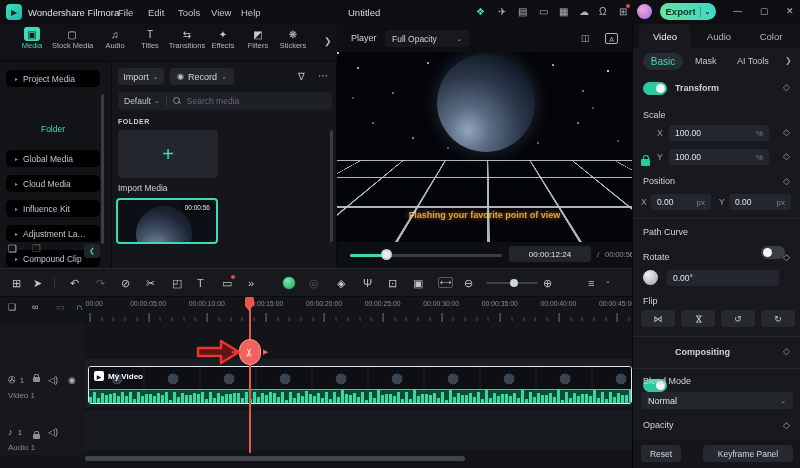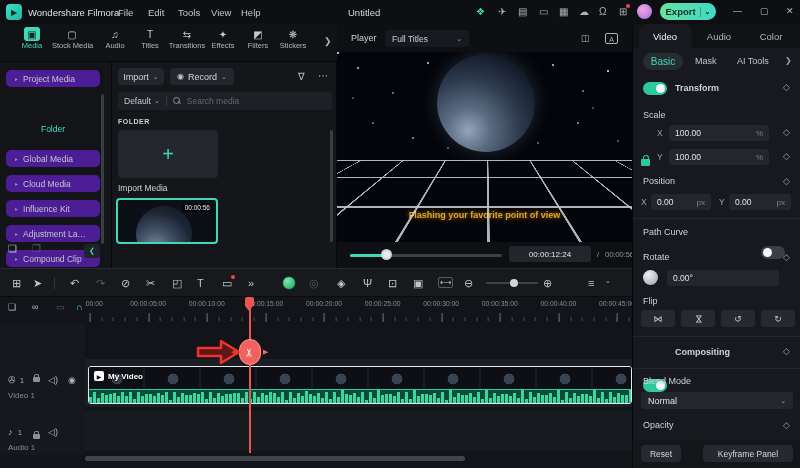--- a/index.html
+++ b/index.html
@@ -32,21 +32,21 @@
   #leftpanel { left:0; top:24px; width:337px; height:244px; background:#14161a; border-right:1px solid #07080a; }
   #tabstrip { left:0; top:0; width:337px; height:38px; background:#101216; border-bottom:1px solid #07080a; }
   .tab { top:3px; width:40px; text-align:center; }
   .tab .tico { display:inline-flex; align-items:center; justify-content:center; width:16px; height:14px;
           font-size:10px; color:#c6cad0; }
   .tab .tlabel { display:block; font-size:7.5px; color:#b2b6bc; margin-top:0; white-space:nowrap; }
   .tab.active .tico { background:#3fd9b6; color:#0e241e; border-radius:3px; }
   .tab.active .tlabel { color:#3fd9b6; }
   #tabs-more { left:324px; top:12px; color:#aeb3ba; font-size:9px; }
   #sidebar { left:0; top:38px; width:112px; height:206px; background:#121418; border-right:1px solid #07080a; }
-  .side-pill { left:6px; width:94px; height:17px; background:#4c1d95; border-radius:5px;
+  .side-pill { left:6px; width:94px; height:17px; background:#000000; border-radius:5px;
           display:flex; align-items:center; gap:5px; padding-left:9px; }
   .side-pill .arr { font-size:6px; color:#8a8f96; }
   .side-pill .sl { font-size:8.5px; color:#c3c7cc; white-space:nowrap; }
   #folder-item { left:0px; top:62px; width:106px; text-align:center; font-size:8.5px; color:#41dcc0; }
   #side-scroll { left:101px; top:32px; width:3px; height:150px; background:#3a3e44; border-radius:2px; }
   .side-foot { top:181px; font-size:10px; color:#b6bac0; }
   #collapse-btn { left:84px; top:182px; width:16px; height:14px; background:#20242a; border-radius:3px;
           color:#3fd9b6; font-size:7px; display:flex; align-items:center; justify-content:center; }
 
   #mediapanel { left:112px; top:38px; width:225px; height:206px; }
@@ -345,21 +345,21 @@
         <div class="mini-planet"></div>
         <span id="thumb-duration">00:00:56</span>
       </div>
       <div class="abs" id="media-scroll"></div>
     </div>
   </div>
 
   <div class="abs" id="playerpanel">
     <span class="abs" id="player-label">Player</span>
     <div class="abs" id="quality-dd">
-      <span>Full Titles</span>
+      <span>Full Opacity</span>
       <span class="chev">⌄</span>
     </div>
     <span class="abs pv-ico" style="left:244px">◫</span>
     <span class="abs pv-ico" id="ab-ico" style="left:268px">A</span>
 
     <div class="abs" id="preview">
       <div class="abs" id="stars"></div>
       <div class="abs" id="planet"></div>
       <div class="abs" id="gridfloor"></div>
       <div class="abs" id="caption">Flashing your favorite point of view</div>

